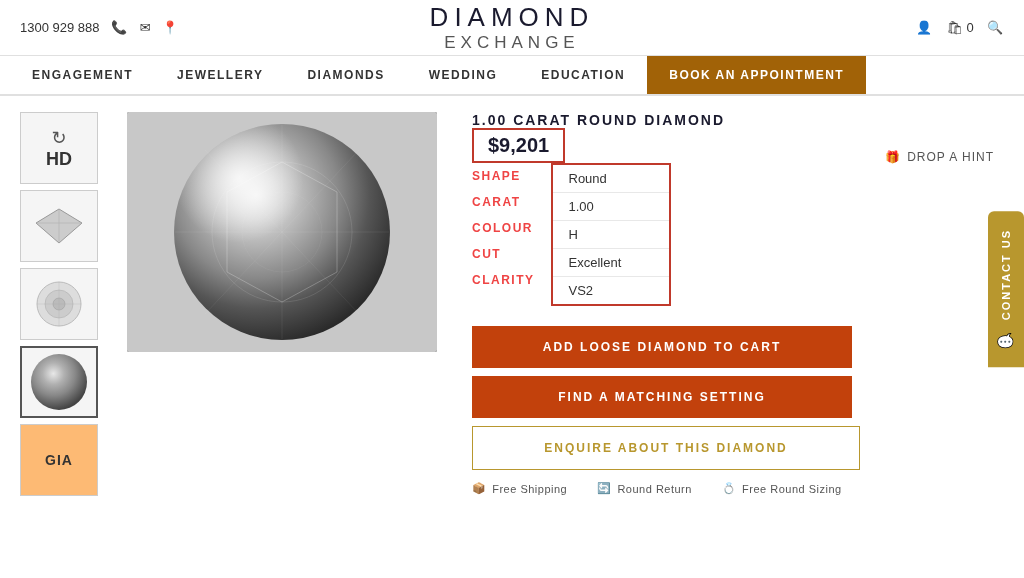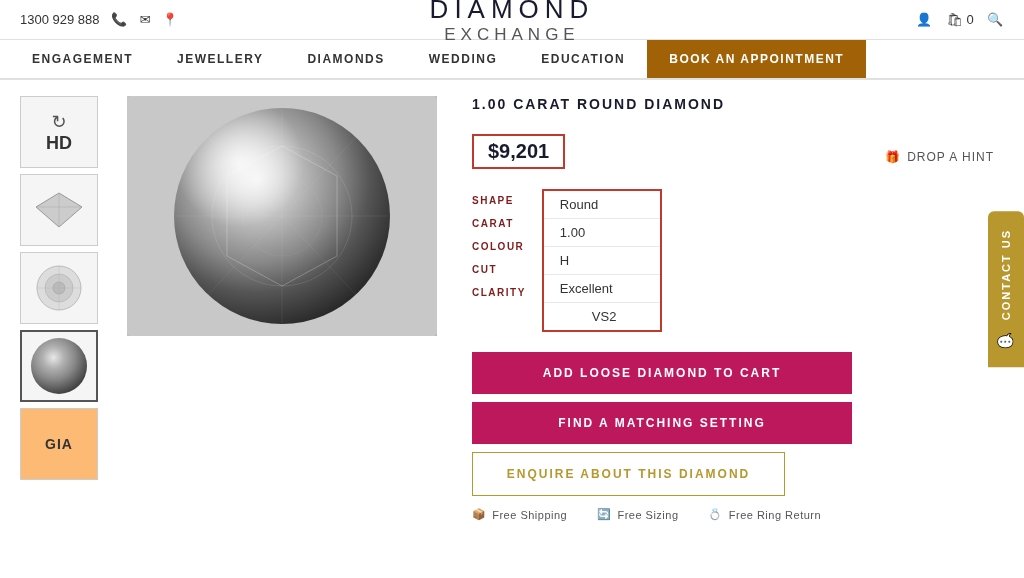--- a/index.html
+++ b/index.html
@@ -3,21 +3,21 @@
   <meta charset="utf-8">
   <style>
     * { margin: 0; padding: 0; box-sizing: border-box; }
     body { font-family: 'Arial', sans-serif; background: #fff; width: 1024px; height: 578px; overflow: hidden; position: relative; }
 
     
     .top-bar {
       display: flex;
       align-items: center;
       justify-content: space-between;
-      padding: 12px 20px;
+      padding: 20px 20px;
       border-bottom: 1px solid #e0e0e0;
       gap: 25px;
     }
     .top-bar-left {
       display: flex;
       align-items: center;
       gap: 12px;
       font-size: 13px;
       color: #333;
     }
@@ -131,84 +131,84 @@
     
     .product-details {
       flex: 1;
       padding: 0 10px;
     }
     .product-title {
       font-size: 14px;
       letter-spacing: 2px;
       font-weight: 600;
       color: #1a1a2e;
-      margin-bottom: 22px;
+      margin-bottom: 0;
     }
     .price-box {
       border: 2px solid #c0392b;
       display: inline-block;
       padding: 4px 14px;
-      margin-bottom: 20px;
+      margin-bottom: 0;
     }
     .price {
       font-size: 20px;
       font-weight: bold;
       color: #1a1a2e;
     }
 
     
     .specs-table {
       display: flex;
       gap: 0;
       margin-bottom: 20px;
     }
     .specs-labels {
       display: flex;
       flex-direction: column;
       gap: 0;
     }
     .spec-label {
-      font-size: 10px;
+      font-size: 12px;
       letter-spacing: 1.5px;
       font-weight: 600;
-      color: #7f1d1d;
+      color: #ef4444;
       padding: 6px 16px 6px 0;
     }
     .specs-values {
       border: 2px solid #c0392b;
       display: flex;
       flex-direction: column;
       min-width: 120px;
     }
     .spec-value {
       font-size: 13px;
       color: #333;
       padding: 6px 16px;
       border-bottom: 1px solid #e8e8e8;
     }
-    .spec-value:last-child { border-bottom: none; margin-left: 32px; }
+    .spec-value:last-child { border-bottom: none; }
 
     
     .btn-gold {
       display: block;
       width: 380px;
       padding: 14px;
-      background: #be185d;
+      background: #c2410c;
       color: #fff;
       text-align: center;
       font-size: 12px;
       letter-spacing: 2px;
       font-weight: 600;
       border: none;
       cursor: pointer;
       margin-bottom: 8px;
     }
     .btn-outline {
       display: block;
-      width: 313px;
+      width: 388px;
       padding: 14px;
       background: #fff;
       color: #b8972e;
       text-align: center;
       font-size: 12px;
       letter-spacing: 2px;
       font-weight: 600;
       border: 1px solid #b8972e;
       cursor: pointer;
       margin-bottom: 8px;
@@ -410,25 +410,25 @@
     <button class="btn-outline">ENQUIRE ABOUT THIS DIAMOND</button>
 
     
     <div class="footer-info">
       <div class="footer-item">
         <span>📦</span>
         <span>Free Shipping</span>
       </div>
       <div class="footer-item">
         <span>🔄</span>
-        <span>Free Sizing</span>
+        <span>Round Return</span>
       </div>
       <div class="footer-item">
         <span>💍</span>
-        <span>Free Ring Return</span>
+        <span>Free Round Sizing</span>
       </div>
     </div>
   </div>
 </div>
 
 <div style="position:absolute; right:0; top:50%; transform:translateY(-50%); z-index:10;">
   <div style="background:#b8972e; color:#fff; writing-mode:vertical-lr; transform:rotate(180deg); padding:18px 10px; font-size:11px; letter-spacing:2px; font-weight:600; border-radius:0 0 6px 6px; cursor:pointer; display:flex; align-items:center; gap:10px;">
     <span style="font-size:14px;">💬</span>
     <span>CONTACT US</span>
   </div>

